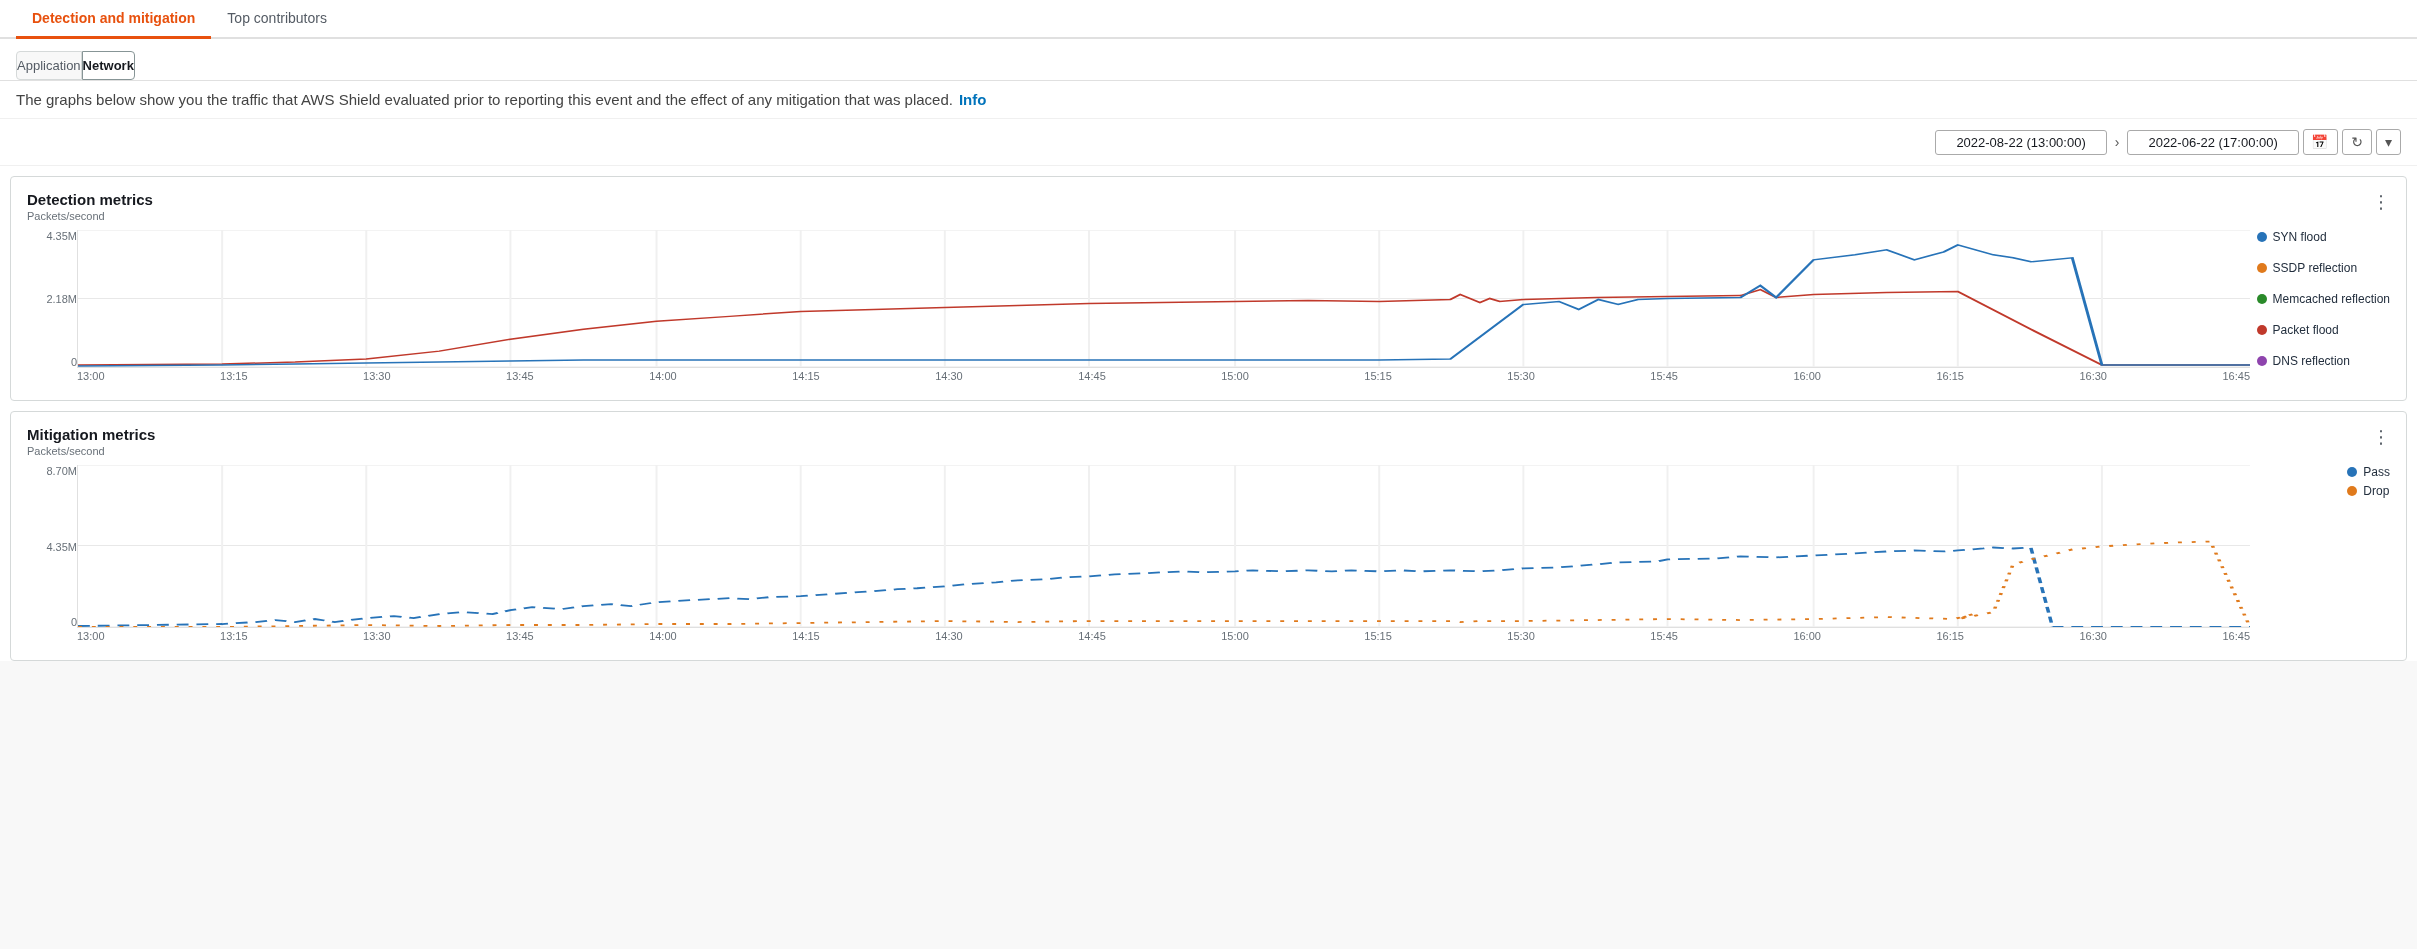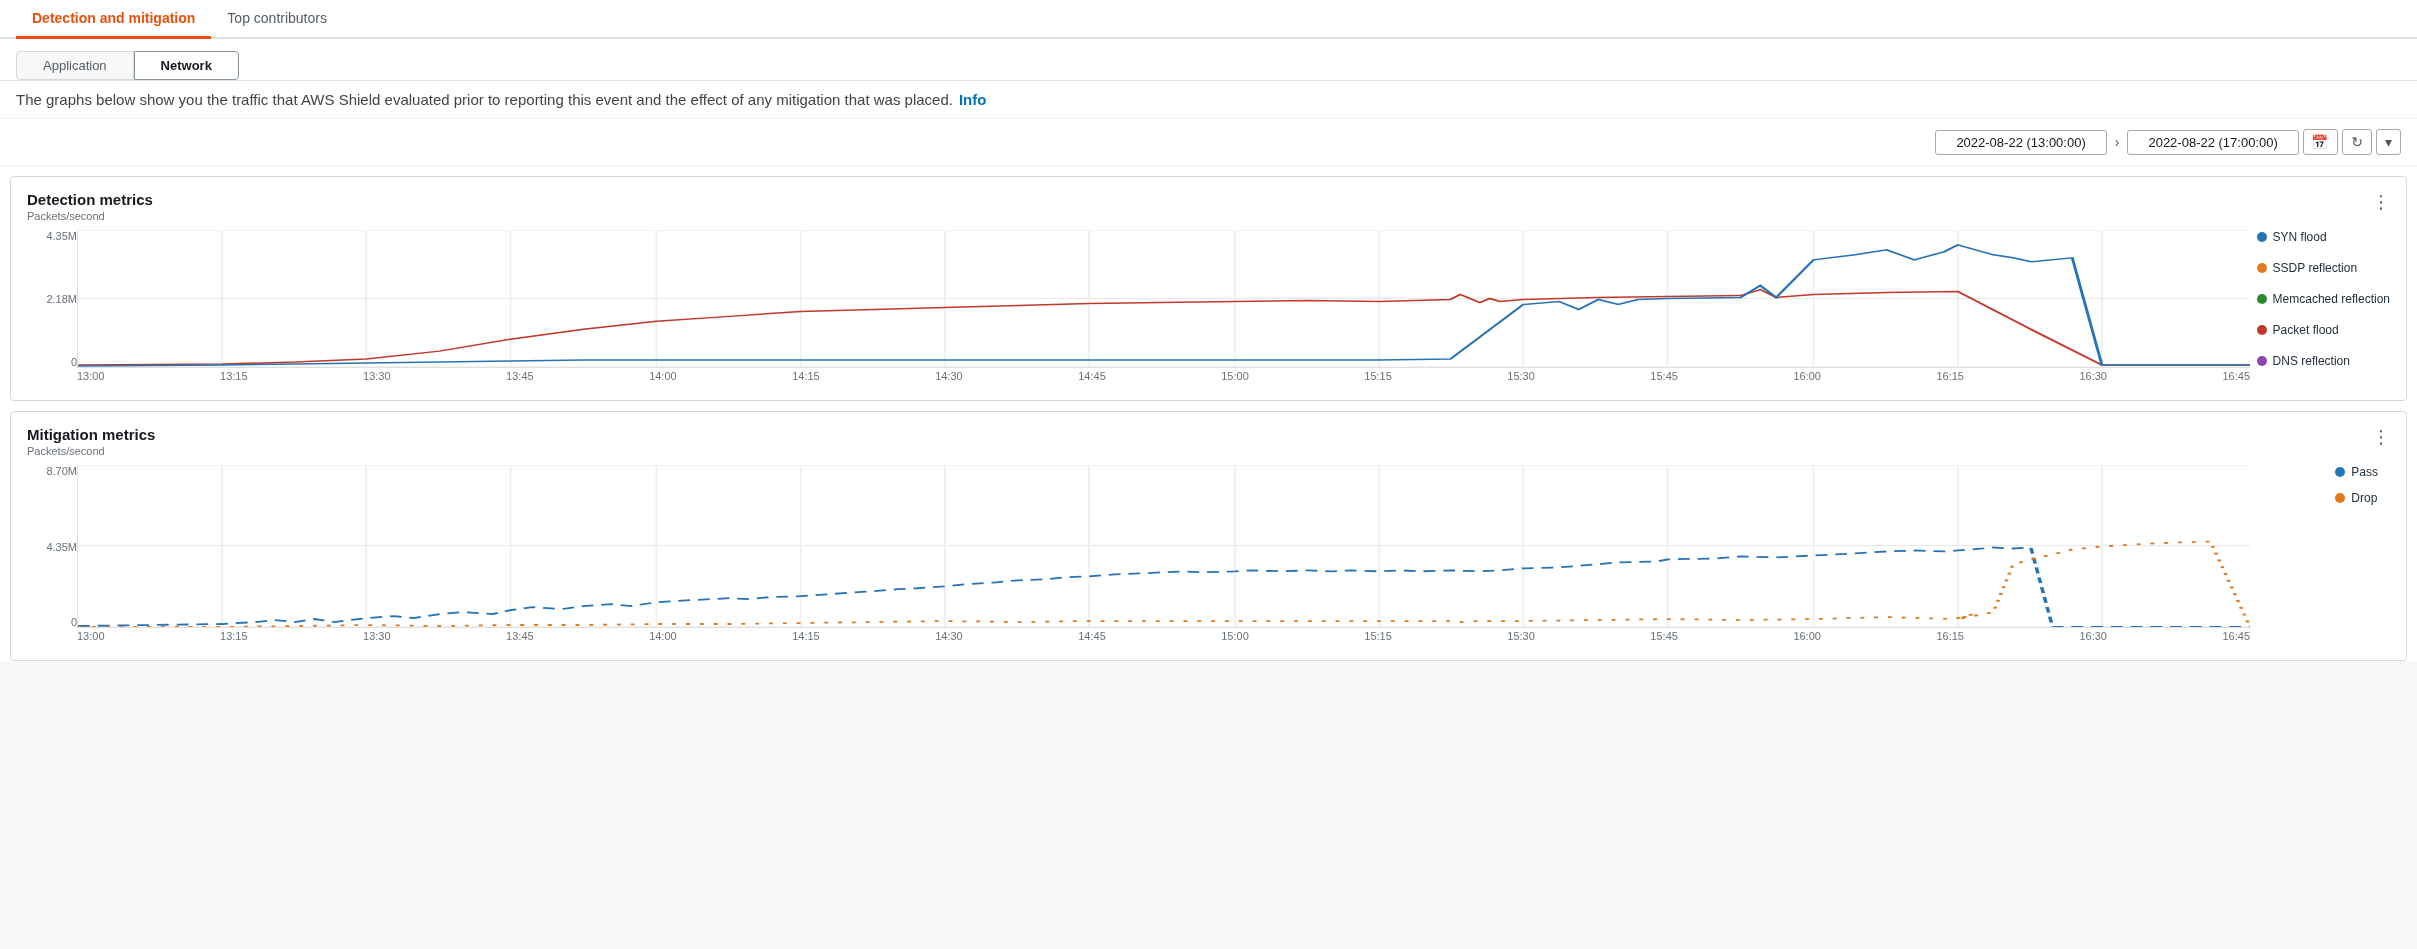--- a/index.html
+++ b/index.html
@@ -31,21 +31,21 @@
       padding: 0;
     }
 
     .sub-tabs {
       display: flex;
       padding: 12px 16px 0 16px;
       gap: 0;
       border-bottom: 1px solid #e0e0e0;
     }
     .sub-tab {
-      padding: 6px 26px;
+      padding: 6px 0;
       cursor: pointer;
       font-size: 13px;
       color: #545b64;
       border: 1px solid #d5d9d9;
       background: #f8f8f8;
     }
     .sub-tab:first-child { border-radius: 4px 0 0 4px; }
     .sub-tab:last-child { border-radius: 0 4px 4px 0; }
     .sub-tab.active {
       background: #fff;
@@ -206,21 +206,21 @@
   </div>
 
   <div class="info-bar">
     <span>The graphs below show you the traffic that AWS Shield evaluated prior to reporting this event and the effect of any mitigation that was placed.</span>
     <span class="info-link">Info</span>
   </div>
 
   <div class="date-range-bar">
     <div class="date-box">2022-08-22 (13:00:00)</div>
     <span class="date-arrow">›</span>
-    <div class="date-box">2022-08-22 (17:00:00)</div>
+    <div class="date-box">2022-06-22 (17:00:00)</div>
     <button class="icon-btn">📅</button>
     <button class="icon-btn">↻</button>
     <button class="icon-btn">▾</button>
   </div>
 
   <div class="chart-section">
     <div class="chart-header">
       <div>
         <div class="chart-title">Detection metrics</div>
         <div class="chart-subtitle">Packets/second</div>
@@ -365,21 +365,21 @@
         <span>15:00</span>
         <span>15:15</span>
         <span>15:30</span>
         <span>15:45</span>
         <span>16:00</span>
         <span>16:15</span>
         <span>16:30</span>
         <span>16:45</span>
       </div>
 
-      <div style="position:absolute;right:12px;top:0;display:flex;flex-direction:column;gap:12px;font-size:12px;">
+      <div style="position:absolute;right:0;top:0;display:flex;flex-direction:column;gap:5px;font-size:12px;">
         <div class="legend-item">
           <div class="legend-dot" style="background:#2773b8;"></div>
           <span>Pass</span>
         </div>
         <div class="legend-item">
           <div class="legend-dot" style="background:#e07a1c;"></div>
           <span>Drop</span>
         </div>
       </div>
     </div>

